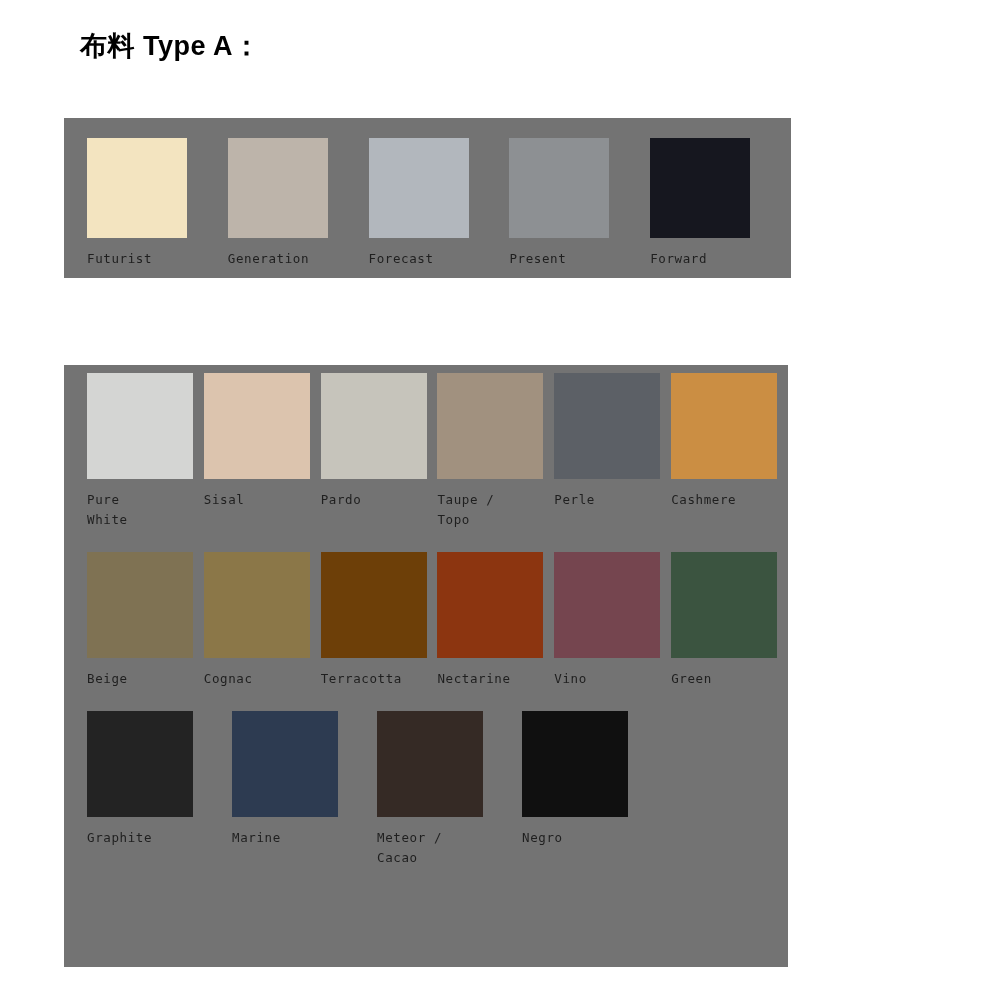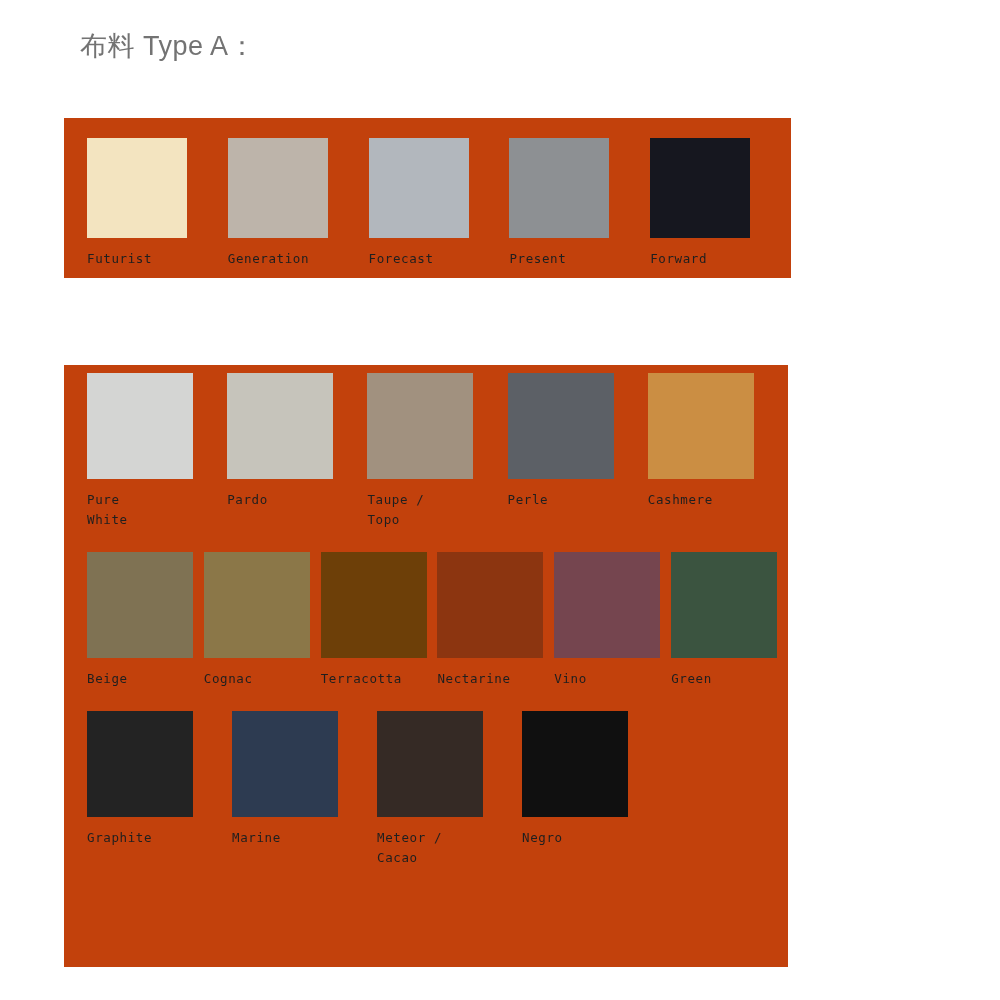--- a/index.html
+++ b/index.html
@@ -15,30 +15,30 @@
     -webkit-font-smoothing: antialiased;
   }
 
   
   .page-title {
     position: absolute;
     left: 80px;
     top: 28px;
     font-family: "Liberation Sans", sans-serif;
     font-size: 27px;
-    font-weight: 400;
-    color: #737373;
+    font-weight: 700;
+    color: #000000;
     letter-spacing: 0.5px;
     white-space: nowrap;
   }
 
   
   .panel {
     position: absolute;
-    background: #c2410c;
+    background: #737373;
     box-sizing: border-box;
   }
   #panel-type-a {
     left: 64px;
     top: 118px;
     width: 727px;
     height: 160px;
     padding: 20px 0 0 23px;
   }
   #panel-palette {
@@ -126,20 +126,24 @@
 
 <div class="panel" id="panel-palette">
 
   <div class="swatch-row r1">
     <div class="swatch-cell">
       <span class="chip" style="background-color: rgb(212, 213, 211);"></span>
       <span class="chip-label">Pure
 White</span>
     </div>
     <div class="swatch-cell">
+      <span class="chip" style="background-color: rgb(220, 196, 174);"></span>
+      <span class="chip-label">Sisal</span>
+    </div>
+    <div class="swatch-cell">
       <span class="chip" style="background-color: rgb(198, 196, 187);"></span>
       <span class="chip-label">Pardo</span>
     </div>
     <div class="swatch-cell">
       <span class="chip" style="background-color: rgb(161, 145, 127);"></span>
       <span class="chip-label">Taupe /
 Topo</span>
     </div>
     <div class="swatch-cell">
       <span class="chip" style="background-color: rgb(92, 96, 102);"></span>

